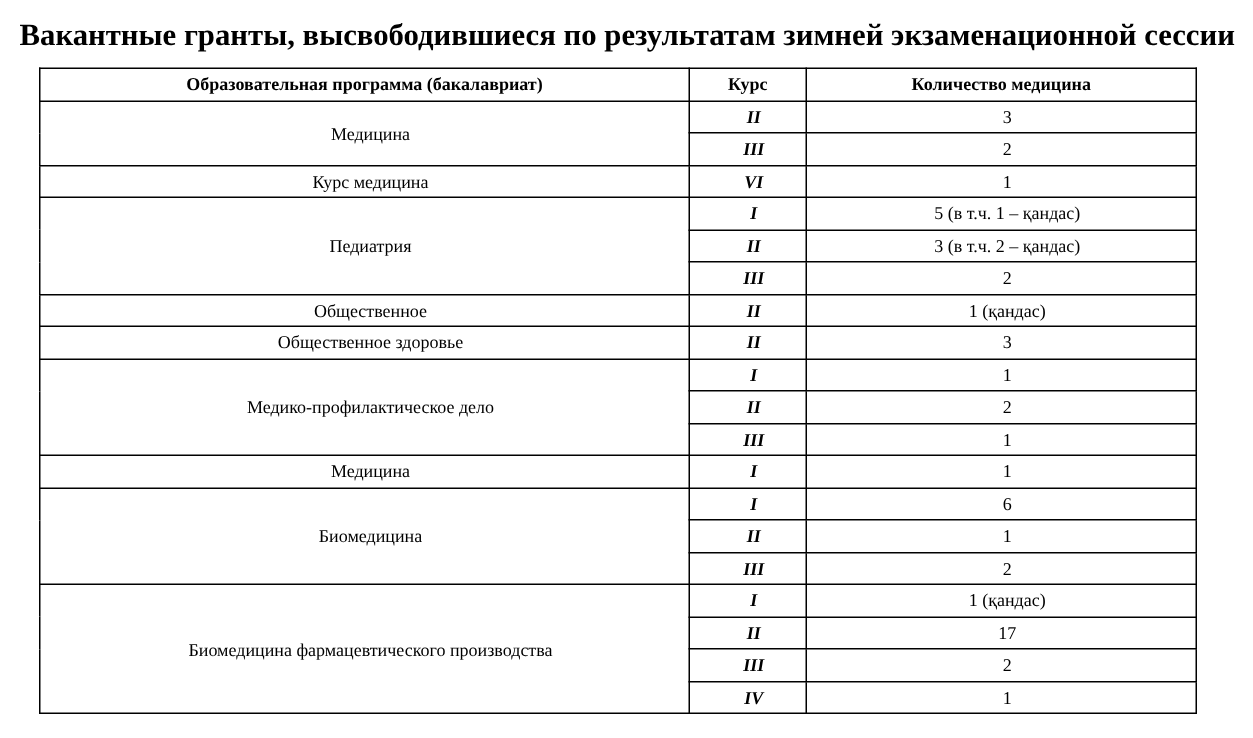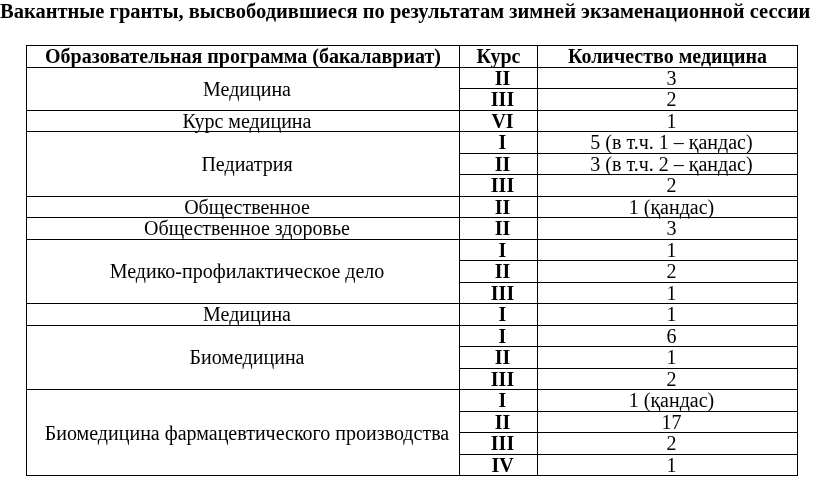--- a/index.html
+++ b/index.html
@@ -8,48 +8,48 @@
     font-family: "Liberation Serif", "DejaVu Serif", serif;
     color: #000;
     position: relative;
   }
   .title {
     position: absolute; left: 0; top: 0; width: 660px;
     text-align: center;
     font-weight: bold;
     font-size: 20.5px;
     line-height: 22px;
-    margin: 0;
+    margin: 13px;
   }
   .title .l1 { display: block; white-space: nowrap; }
   .title .l2 { display: block; white-space: nowrap; }
   table.grants {
     position: absolute; left: 26px; top: 45px;
     width: 771px;
     border-collapse: collapse;
     table-layout: fixed;
-    font-size: 20px;
+    font-size: 12px;
     padding-left: 20px;
   }
   table.grants col.c1 { width: 433px; }
   table.grants col.c2 { width: 78px; }
   table.grants col.c3 { width: 260px; }
   table.grants th, table.grants td {
     border: 1.5px solid #000;
     padding: 0 0 0 8px;
     height: 20.5px;
     line-height: 20px;
     vertical-align: middle;
   }
   table.grants th {
     font-weight: bold;
     text-align: center;
     padding: 0;
   }
-  td.course { text-align: center; font-weight: bold; padding: 0; }
+  td.course { text-align: center; font-weight: bold; padding: 0; font-style: italic; }
   td.count { text-align: center; padding: 0; }
   td.program { text-align: center; }
 </style>
 </head>
 <body>
 
 <h1 class="title">
   <span class="l1">Вакантные гранты, высвободившиеся по результатам зимней экзаменационной сессии</span>
 </h1>
 

